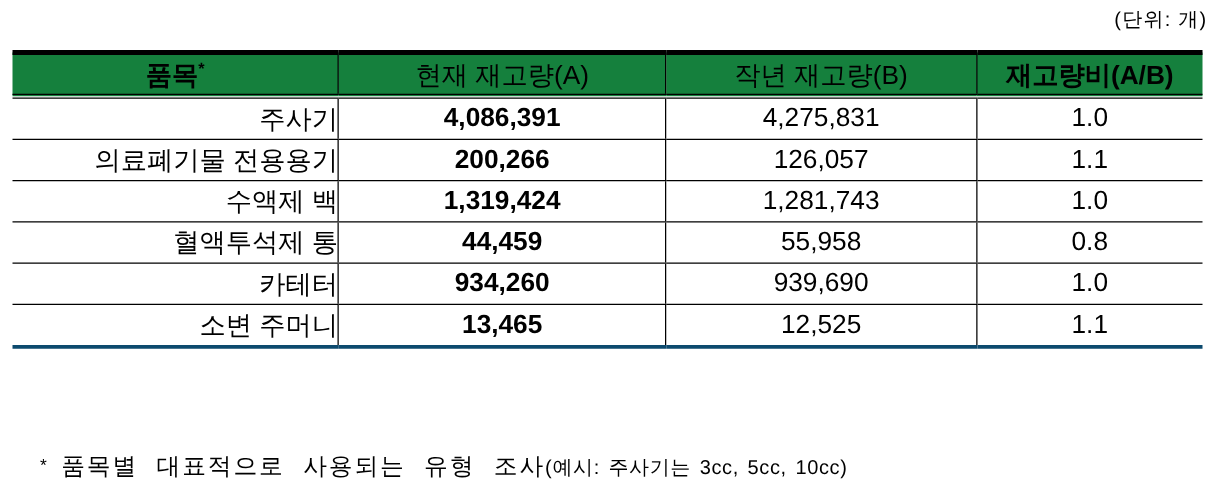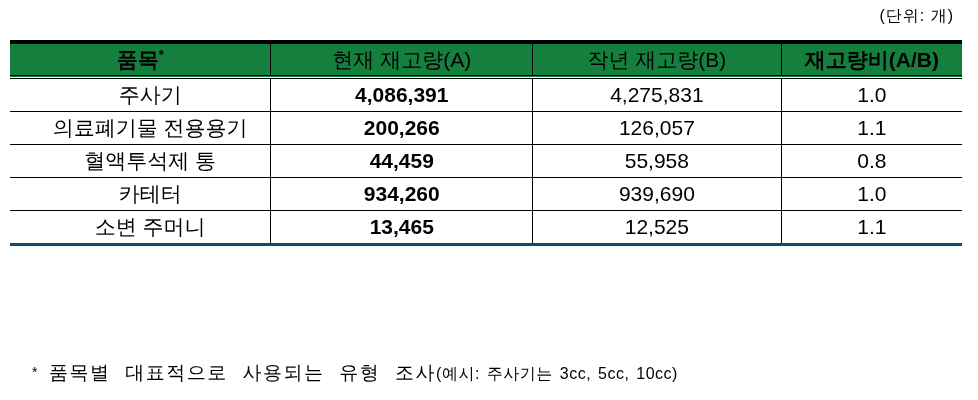--- a/index.html
+++ b/index.html
@@ -9,21 +9,21 @@
     width: 978px;
     height: 400px;
     font-family: "Liberation Sans", "DejaVu Sans", sans-serif;
     color: #000;
     position: relative;
     overflow: hidden;
   }
   .unit-label {
     position: absolute;
     top: 6px;
-    right: 24px;
+    right: 12px;
     font-size: 16px;
     letter-spacing: 1px;
   }
   .table-wrap {
     position: absolute;
     left: 10px;
     top: 40px;
     width: 952px;
   }
   table.inv {
@@ -59,21 +59,21 @@
     text-align: center;
     padding: 0;
     white-space: nowrap;
     overflow: hidden;
   }
   table.inv tr:last-child td { border-bottom: 3px solid #0c4a6e; }
   
   table.inv th + th, table.inv td + td { border-left: 1.5px solid #000; }
 
   table.inv td.item {
-    text-align: center;
+    text-align: right;
     padding-left: 20px;
   }
   table.inv td.curr { font-weight: 700; }
 
   .footnote {
     position: absolute;
     left: 32px;
     top: 360px;
     font-size: 19px;
     letter-spacing: 1.5px;
@@ -119,20 +119,26 @@
         <td>4,275,831</td>
         <td>1.0</td>
       </tr>
       <tr>
         <td class="item">의료폐기물 전용용기</td>
         <td class="curr">200,266</td>
         <td>126,057</td>
         <td>1.1</td>
       </tr>
       <tr>
+        <td class="item">수액제 백</td>
+        <td class="curr">1,319,424</td>
+        <td>1,281,743</td>
+        <td>1.0</td>
+      </tr>
+      <tr>
         <td class="item">혈액투석제 통</td>
         <td class="curr">44,459</td>
         <td>55,958</td>
         <td>0.8</td>
       </tr>
       <tr>
         <td class="item">카테터</td>
         <td class="curr">934,260</td>
         <td>939,690</td>
         <td>1.0</td>

